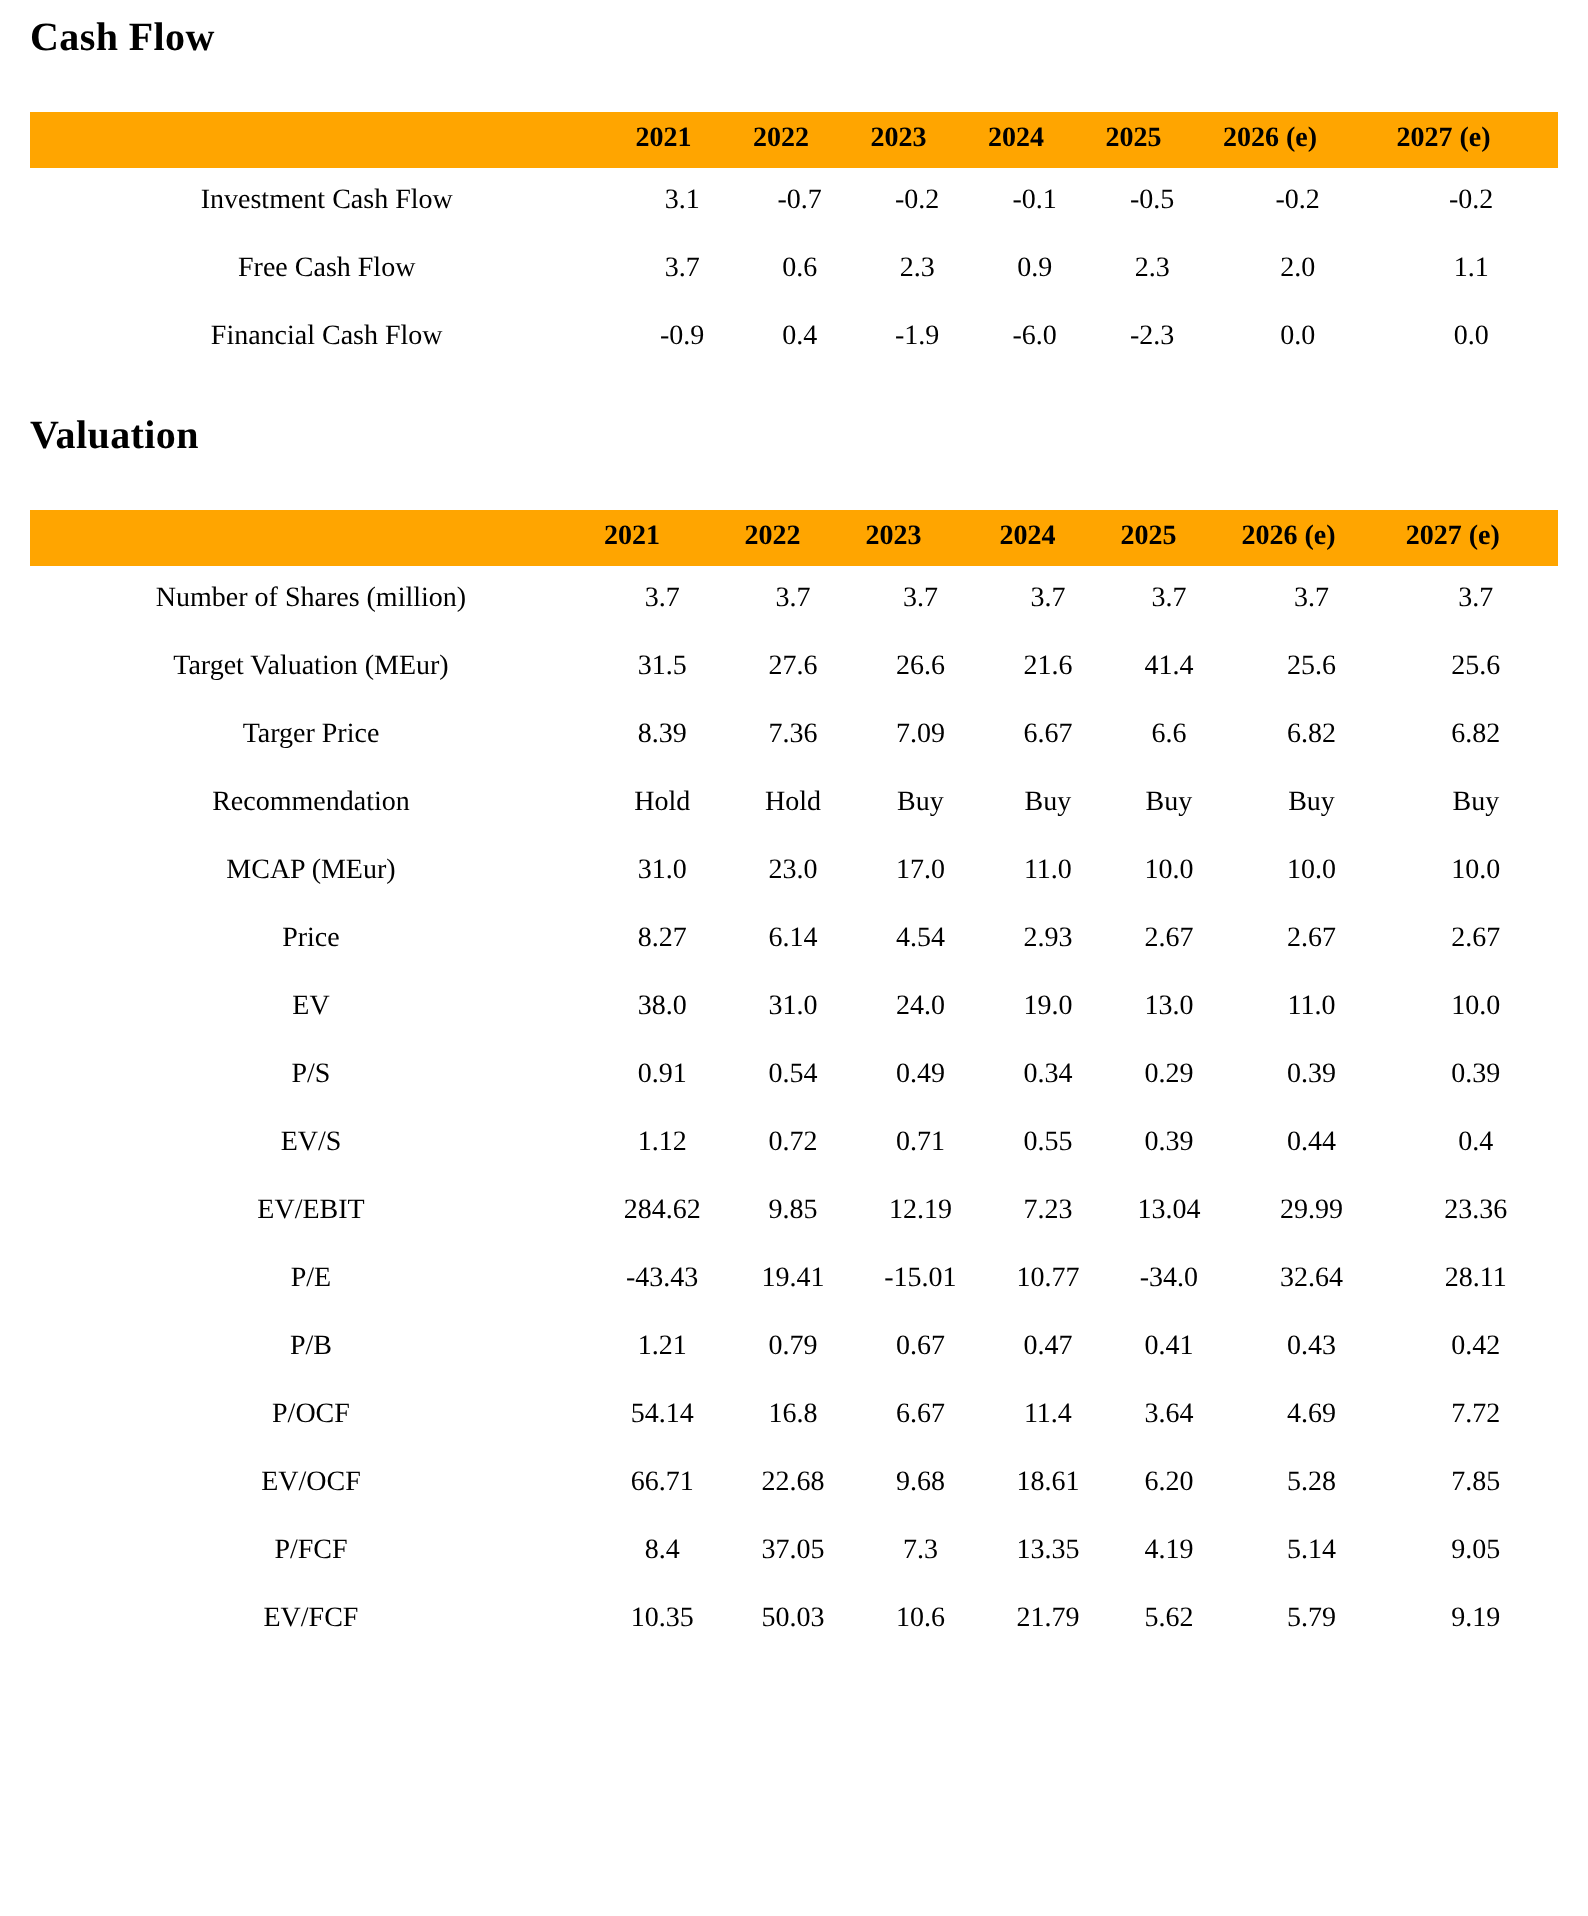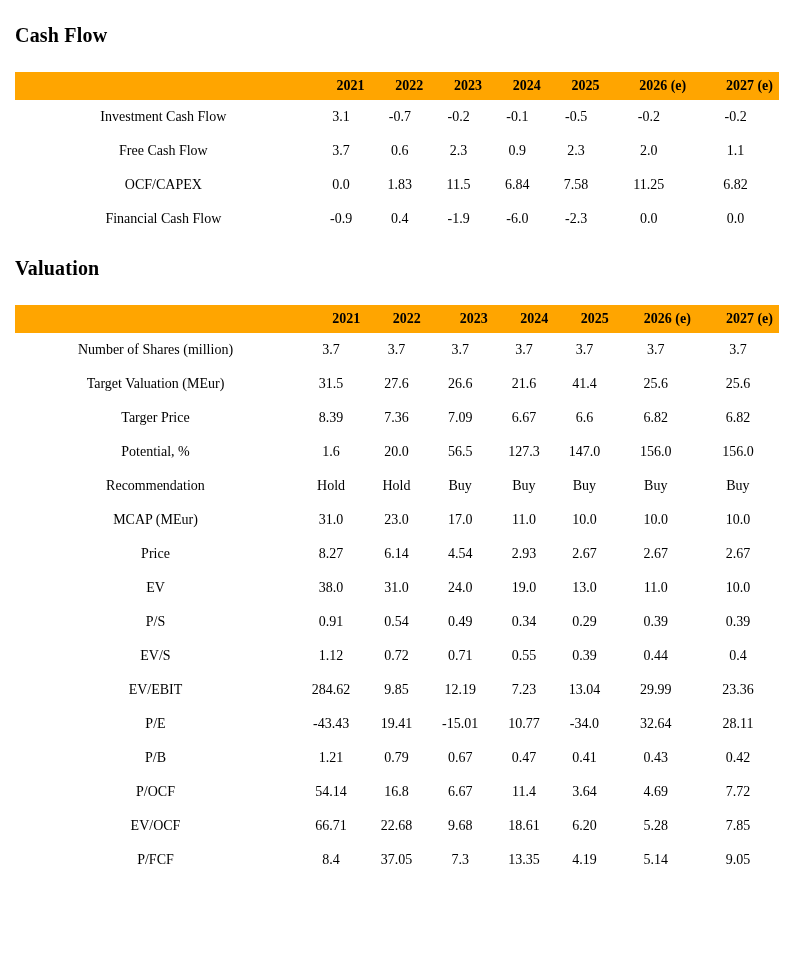--- a/index.html
+++ b/index.html
@@ -6,21 +6,21 @@
     margin: 0;
     padding: 0;
     background: #ffffff;
     color: #000000;
     font-family: "Liberation Serif", serif;
   }
   .page {
     width: 794px;
     min-height: 958px;
     box-sizing: border-box;
-    padding: 24px 15px 10px 15px;
+    padding: 8px 15px 10px 15px;
     background: #ffffff;
   }
   .section-title {
     font-size: 20px;
     font-weight: bold;
     margin: 0 0 25px 0;
     padding: 0;
     letter-spacing: 0.2px;
   }
   .section + .section .section-title {
@@ -28,21 +28,21 @@
   }
   table.data-table {
     width: 100%;
     border-collapse: collapse;
     table-layout: auto;
   }
   table.data-table thead th {
     background: var(--header-bg, #FFA500);
     font-weight: bold;
     font-size: 14px;
-    text-align: right;
+    text-align: left;
     padding: 6px 6px;
     white-space: nowrap;
   }
   table.data-table tbody td {
     font-size: 14px;
     text-align: center;
     padding: 9px 6px;
     white-space: nowrap;
   }
   table.data-table th:first-child,
@@ -85,30 +85,20 @@
             <td>Free Cash Flow</td>
             <td>3.7</td>
             <td>0.6</td>
             <td>2.3</td>
             <td>0.9</td>
             <td>2.3</td>
             <td>2.0</td>
             <td>1.1</td>
           </tr>
           <tr>
-            <td>OCF/CAPEX</td>
-            <td>0.0</td>
-            <td>1.83</td>
-            <td>11.5</td>
-            <td>6.84</td>
-            <td>7.58</td>
-            <td>11.25</td>
-            <td>6.82</td>
-          </tr>
-          <tr>
             <td>Financial Cash Flow</td>
             <td>-0.9</td>
             <td>0.4</td>
             <td>-1.9</td>
             <td>-6.0</td>
             <td>-2.3</td>
             <td>0.0</td>
             <td>0.0</td>
           </tr>
         </tbody>
@@ -155,30 +145,20 @@
             <td>Targer Price</td>
             <td>8.39</td>
             <td>7.36</td>
             <td>7.09</td>
             <td>6.67</td>
             <td>6.6</td>
             <td>6.82</td>
             <td>6.82</td>
           </tr>
           <tr>
-            <td>Potential, %</td>
-            <td>1.6</td>
-            <td>20.0</td>
-            <td>56.5</td>
-            <td>127.3</td>
-            <td>147.0</td>
-            <td>156.0</td>
-            <td>156.0</td>
-          </tr>
-          <tr>
             <td>Recommendation</td>
             <td>Hold</td>
             <td>Hold</td>
             <td>Buy</td>
             <td>Buy</td>
             <td>Buy</td>
             <td>Buy</td>
             <td>Buy</td>
           </tr>
           <tr>
@@ -284,17 +264,27 @@
           <tr>
             <td>P/FCF</td>
             <td>8.4</td>
             <td>37.05</td>
             <td>7.3</td>
             <td>13.35</td>
             <td>4.19</td>
             <td>5.14</td>
             <td>9.05</td>
           </tr>
+          <tr>
+            <td>EV/FCF</td>
+            <td>10.35</td>
+            <td>50.03</td>
+            <td>10.6</td>
+            <td>21.79</td>
+            <td>5.62</td>
+            <td>5.79</td>
+            <td>9.19</td>
+          </tr>
         </tbody>
       </table>
   </section>
 
 </div>
 
 </body></html>

